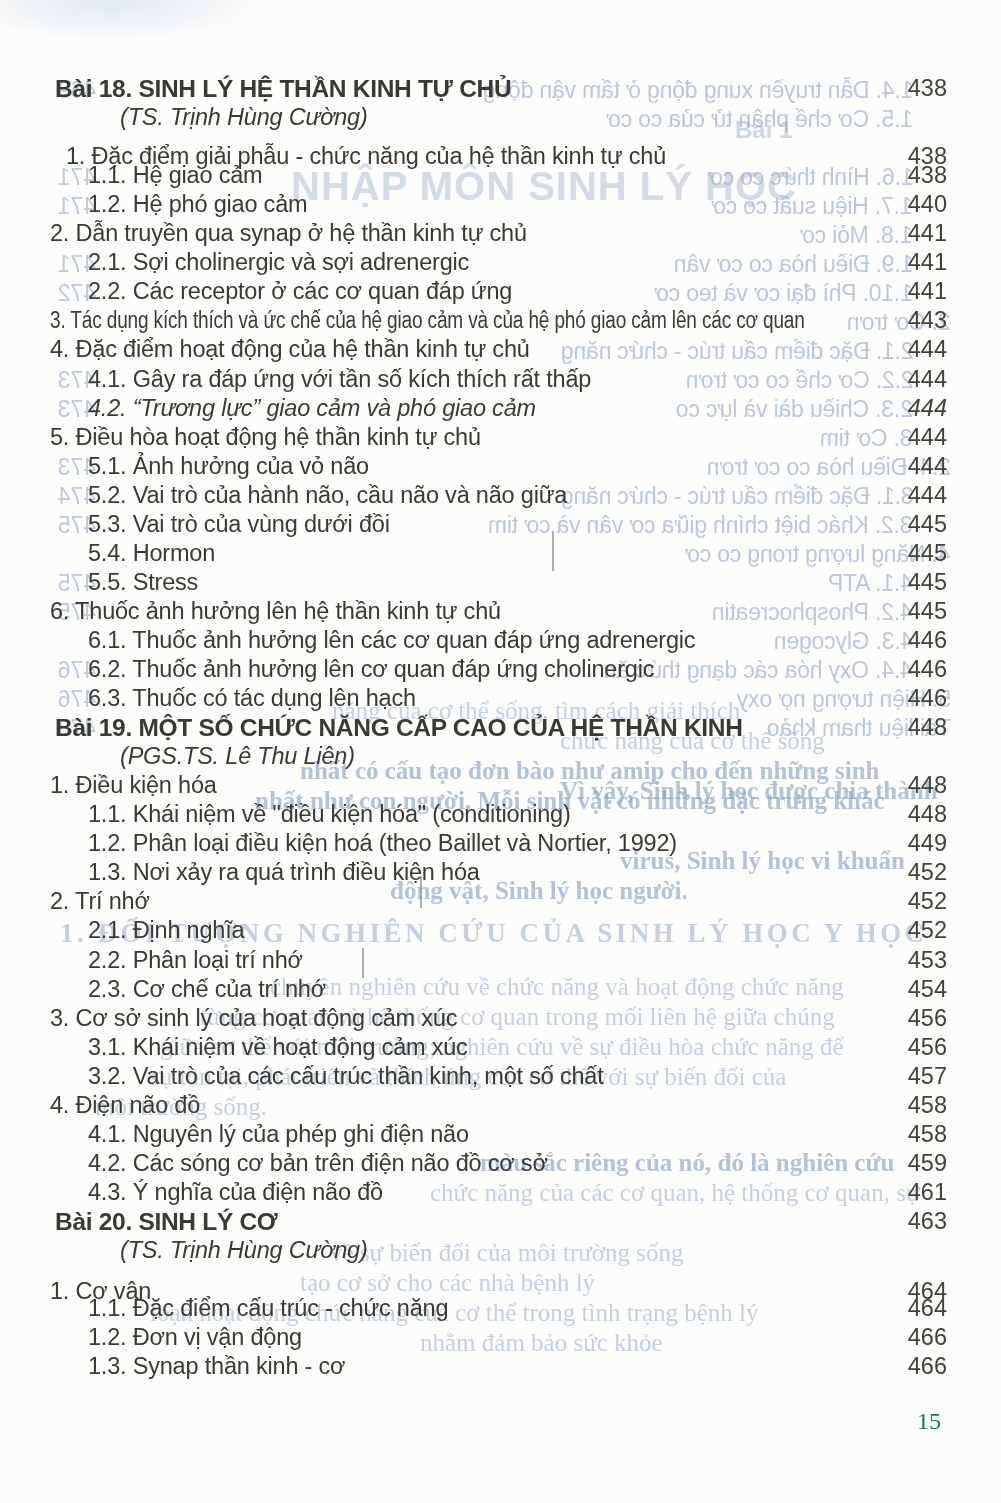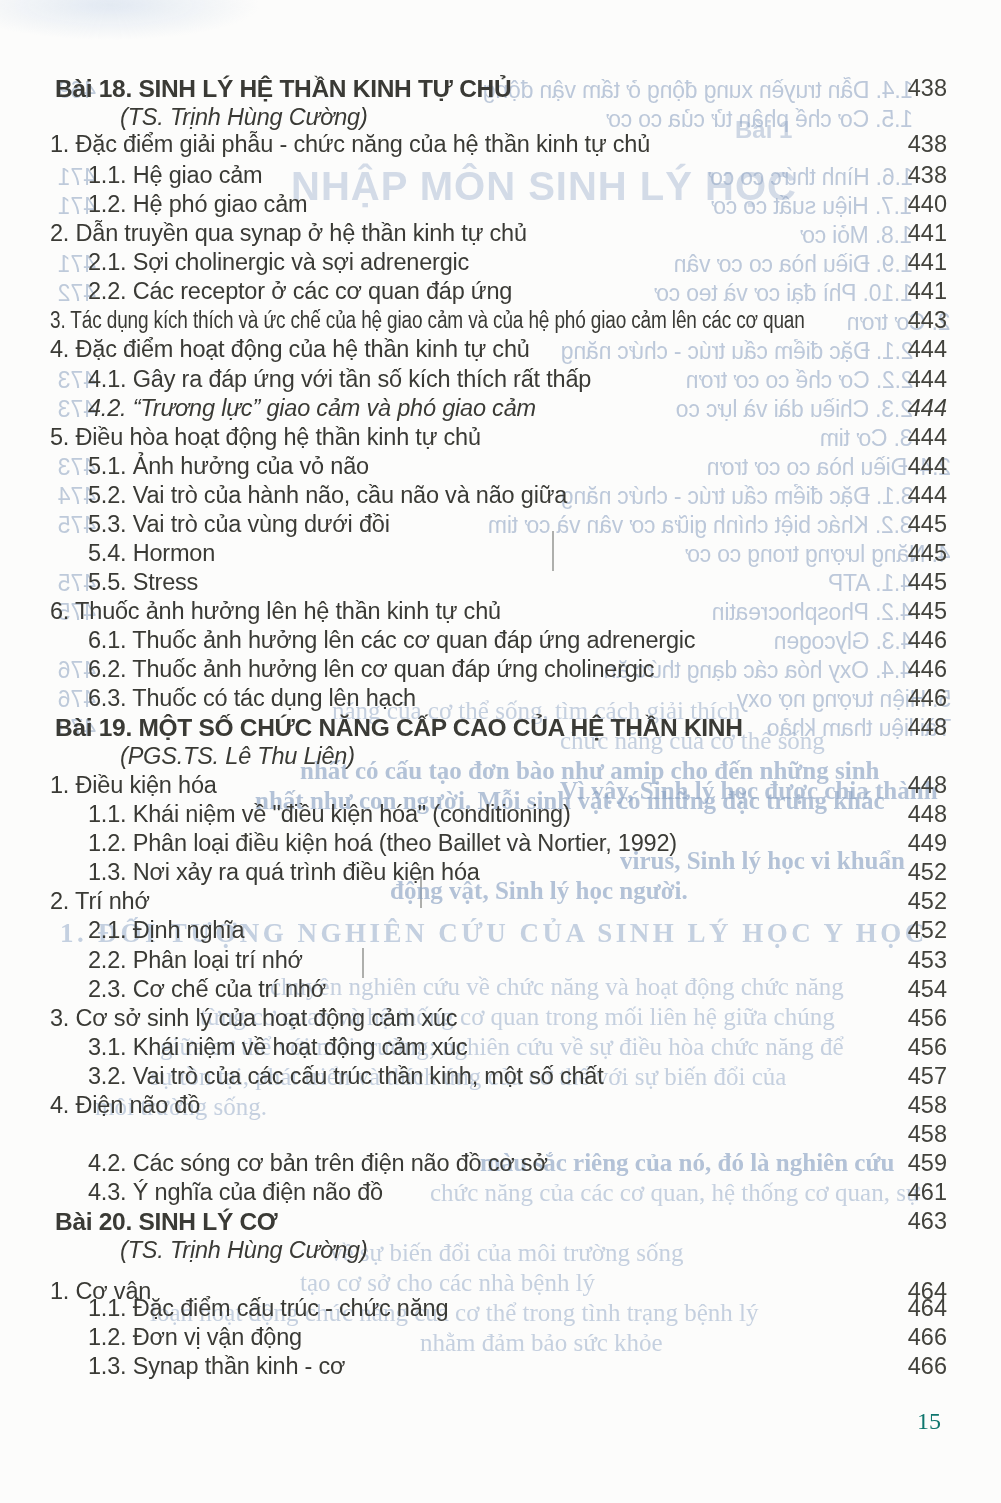--- a/index.html
+++ b/index.html
@@ -111,21 +111,21 @@
     </div>
 
   <div id="toc">
       <div class="row chapter" style="top: 0px;">
         <span class="t">Bài 18. SINH LÝ HỆ THẦN KINH TỰ CHỦ</span>
         <span class="p">438</span>
       </div>
       <div class="row author" style="top: 29.05px;">
         <span class="t">(TS. Trịnh Hùng Cường)</span>
       </div>
-      <div class="row l1" style="top: 56px;">
+      <div class="row l1" style="top: 68px; margin-left: 16px;">
         <span class="t">1. Đặc điểm giải phẫu - chức năng của hệ thần kinh tự chủ</span>
         <span class="p">438</span>
       </div>
       <div class="row l2" style="top: 87.15px;">
         <span class="t">1.1. Hệ giao cảm</span>
         <span class="p">438</span>
       </div>
       <div class="row l2" style="top: 116.2px; text-decoration: underline;">
         <span class="t">1.2. Hệ phó giao cảm</span>
         <span class="p">440</span>
@@ -247,20 +247,21 @@
       </div>
       <div class="row l2" style="top: 987.7px;">
         <span class="t">3.2. Vai trò của các cấu trúc thần kinh, một số chất</span>
         <span class="p">457</span>
       </div>
       <div class="row l1" style="top: 1016.75px;">
         <span class="t">4. Điện não đồ</span>
         <span class="p">458</span>
       </div>
       <div class="row l2" style="top: 1045.8px;">
+        <span class="t">4.1. Nguyên lý của phép ghi điện não</span>
         <span class="p">458</span>
       </div>
       <div class="row l2" style="top: 1074.85px;">
         <span class="t">4.2. Các sóng cơ bản trên điện não đồ cơ sở</span>
         <span class="p">459</span>
       </div>
       <div class="row l2" style="top: 1103.9px;">
         <span class="t">4.3. Ý nghĩa của điện não đồ</span>
         <span class="p">461</span>
       </div>

